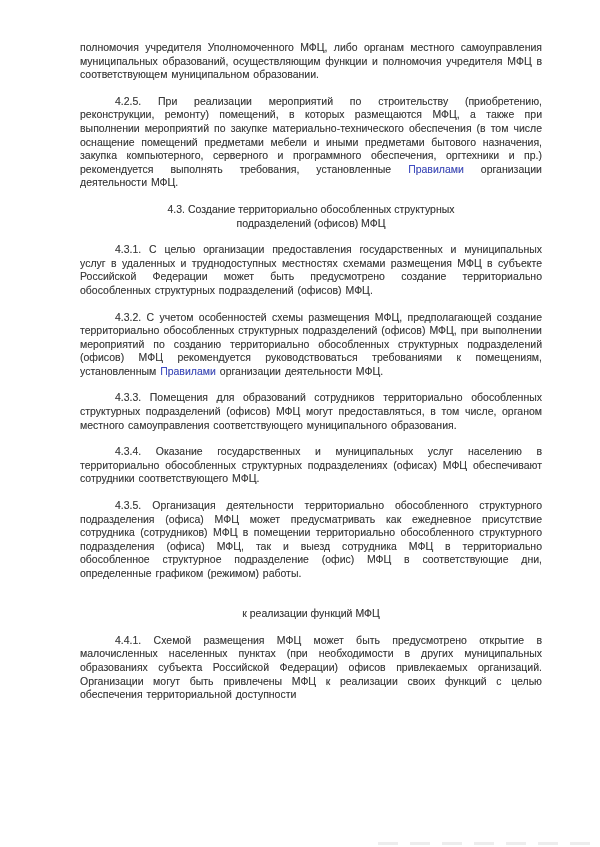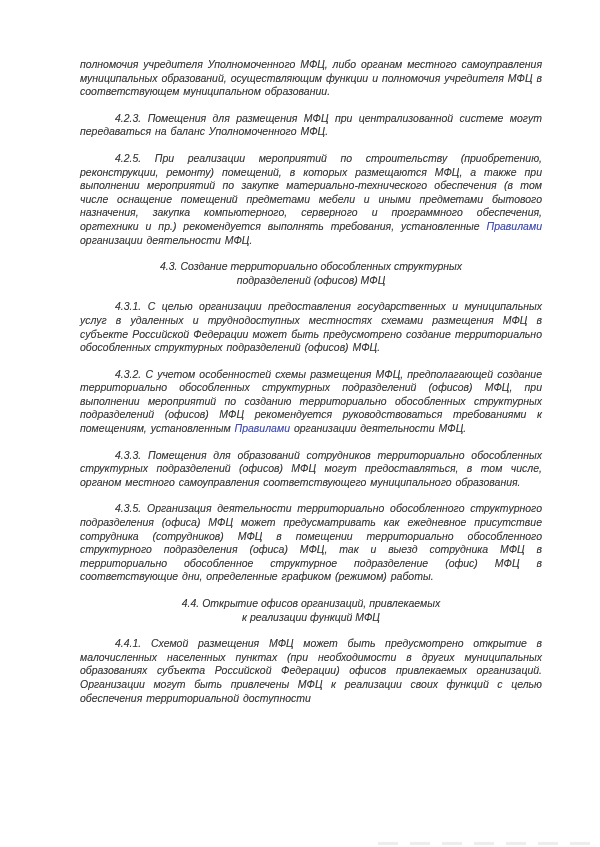--- a/index.html
+++ b/index.html
@@ -11,27 +11,26 @@
     position: relative;
     width: 600px;
     height: 847px;
     background: #ffffff;
     overflow: hidden;
     font-family: "Liberation Sans", sans-serif;
   }
   .content {
     position: absolute;
     left: 80px;
-    top: 58px;
+    top: 41px;
     width: 462px;
     color: #3a3a3a;
     font-size: 10.5px;
     line-height: 13.6px;
     text-shadow: 0 0 0.4px rgba(70,70,70,0.45);
-    font-style: italic;
   }
   .para {
     margin: 0 0 13px 0;
     text-align: justify;
     text-align-last: left;
     text-indent: 35px;
     word-spacing: 1px;
   }
   .para.cont {
     text-indent: 0;
@@ -56,24 +55,24 @@
     height: 3px;
     background: repeating-linear-gradient(90deg, #ededed 0 20px, transparent 20px 32px);
   }
 </style>
 </head>
 <body>
 
 <div class="page">
   <main class="content" id="content" style="color: rgb(58, 58, 58);">
       <p class="para cont"><span>полномочия учредителя Уполномоченного МФЦ, либо органам местного самоуправления муниципальных образований, осуществляющим функции и полномочия учредителя МФЦ в соответствующем муниципальном образовании.</span></p>
-      <p class="para"><span>4.2.3. Помещения для размещения МФЦ при централизованной системе могут передаваться на баланс Уполномоченного МФЦ.</span></p>
       <p class="para"><span>4.2.5. При реализации мероприятий по строительству (приобретению, реконструкции, ремонту) помещений, в которых размещаются МФЦ, а также при выполнении мероприятий по закупке материально-технического обеспечения (в том числе оснащение помещений предметами мебели и иными предметами бытового назначения, закупка компьютерного, серверного и программного обеспечения, оргтехники и пр.) рекомендуется выполнять требования, установленные </span><a class="doc-link" style="color: rgb(63, 77, 197);">Правилами</a><span> организации деятельности МФЦ.</span></p>
       <p class="heading"><span>4.3. Создание территориально обособленных структурных</span><br><span>подразделений (офисов) МФЦ</span></p>
       <p class="para"><span>4.3.1. С целью организации предоставления государственных и муниципальных услуг в удаленных и труднодоступных местностях схемами размещения МФЦ в субъекте Российской Федерации может быть предусмотрено создание территориально обособленных структурных подразделений (офисов) МФЦ.</span></p>
       <p class="para"><span>4.3.2. С учетом особенностей схемы размещения МФЦ, предполагающей создание территориально обособленных структурных подразделений (офисов) МФЦ, при выполнении мероприятий по созданию территориально обособленных структурных подразделений (офисов) МФЦ рекомендуется руководствоваться требованиями к помещениям, установленным </span><a class="doc-link" style="color: rgb(63, 77, 197);">Правилами</a><span> организации деятельности МФЦ.</span></p>
       <p class="para"><span>4.3.3. Помещения для образований сотрудников территориально обособленных структурных подразделений (офисов) МФЦ могут предоставляться, в том числе, органом местного самоуправления соответствующего муниципального образования.</span></p>
+      <p class="para"><span>4.3.4. Оказание государственных и муниципальных услуг населению в территориально обособленных структурных подразделениях (офисах) МФЦ обеспечивают сотрудники соответствующего МФЦ.</span></p>
       <p class="para"><span>4.3.5. Организация деятельности территориально обособленного структурного подразделения (офиса) МФЦ может предусматривать как ежедневное присутствие сотрудника (сотрудников) МФЦ в помещении территориально обособленного структурного подразделения (офиса) МФЦ, так и выезд сотрудника МФЦ в территориально обособленное структурное подразделение (офис) МФЦ в соответствующие дни, определенные графиком (режимом) работы.</span></p>
-      <p class="heading"><span>4.4. Открытие офисов организаций, привлекаемых</span><br><span>к реализации функций МФЦ</span></p>
+      <p class="heading"><br><span>к реализации функций МФЦ</span></p>
       <p class="para"><span>4.4.1. Схемой размещения МФЦ может быть предусмотрено открытие в малочисленных населенных пунктах (при необходимости в других муниципальных образованиях субъекта Российской Федерации) офисов привлекаемых организаций. Организации могут быть привлечены МФЦ к реализации своих функций с целью обеспечения территориальной доступности</span></p>
     </main>
   <div class="bottom-artifact"></div>
 </div>
 
 </body></html>

